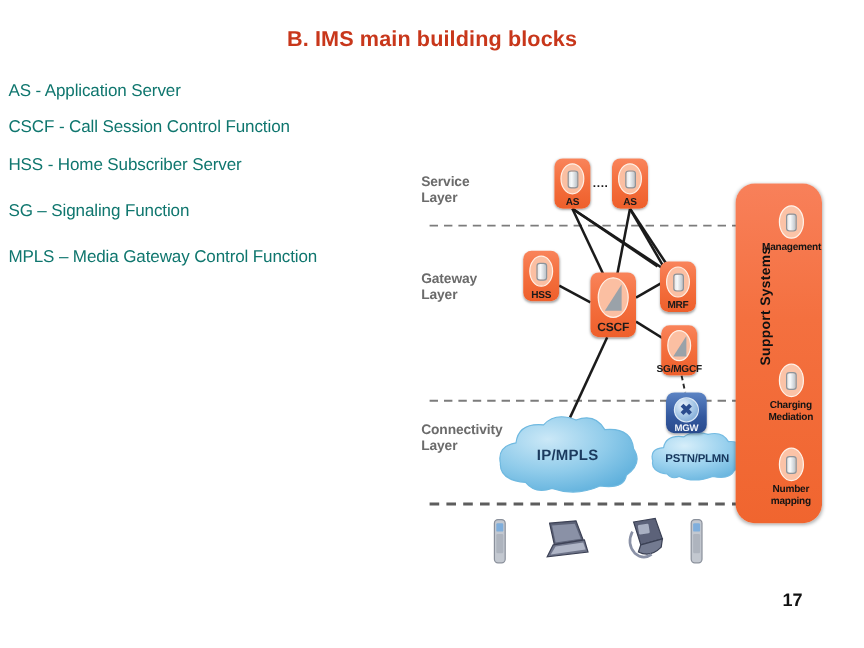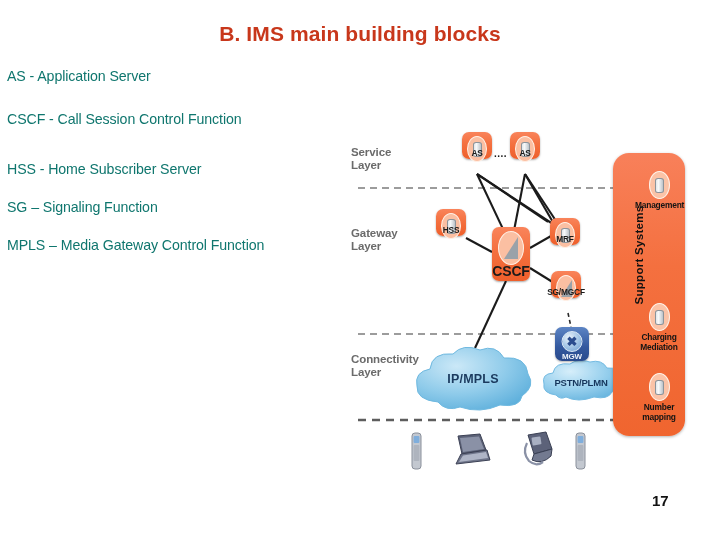--- a/index.html
+++ b/index.html
@@ -16,43 +16,43 @@
     color: #000000;
   }
 
   
   #slide-title {
     position: absolute;
     top: 22px;
     left: 0;
     width: 720px;
     text-align: center;
-    font-size: 21px;
+    font-size: 18px;
     font-weight: bold;
     color: #C8371B;
     letter-spacing: 0.1px;
     white-space: nowrap;
   }
 
   
   #definitions {
     position: absolute;
     top: 68px;
     left: 7px;
     width: 330px;
   }
   .definition-line {
     font-size: 14.2px;
     color: #0f766e;
     white-space: nowrap;
     letter-spacing: -0.1px;
   }
   .definition-line.d0 { margin-top: 0px; }
-  .definition-line.d1 { margin-top: 27px; }
-  .definition-line.d2 { margin-top: 34px; }
+  .definition-line.d1 { margin-top: 14px; }
+  .definition-line.d2 { margin-top: 16px; }
   .definition-line.d3 { margin-top: 22px; }
   .definition-line.d4 { margin-top: 22px; }
 
   
   #diagram {
     position: absolute;
     left: 340px;
     top: 126px;
     width: 372px;
     height: 360px;
@@ -74,21 +74,21 @@
     letter-spacing: -0.1px;
   }
   #layer-service  { left: 11px;  top: 20px; }
   #layer-control  { left: 11px;  top: 101px; }
   #layer-connect  { left: 11px;  top: 227px; }
 
   
   .node {
     position: absolute;
     width: 30px;
-    height: 27px;
+    height: 42px;
     border-radius: 7px;
     background: linear-gradient(180deg, #F9845B 0%, #F4703F 45%, #EE5F2B 100%);
     box-shadow: 0 1px 2px rgba(0,0,0,0.35);
   }
   .node .ellipse {
     position: absolute;
     left: 50%;
     top: 4px;
     transform: translateX(-50%);
     width: 20px;
@@ -127,21 +127,21 @@
     white-space: nowrap;
   }
 
   
   #node-as1   { left: 122px; top: 6px; }
   #node-as2   { left: 170px; top: 6px; }
   #node-hss   { left: 96px;  top: 83px; }
   #node-cscf  { left: 152px; top: 101px; width: 38px; height: 54px; }
   #node-cscf .ellipse { width: 26px; height: 34px; }
   #node-cscf .tri { border-left-width: 14px; border-bottom-width: 22px; }
-  #node-cscf .node-label { font-size: 14px; bottom: 2px; }
+  #node-cscf .node-label { font-size: 10px; bottom: 2px; }
   #node-mrf   { left: 210px; top: 92px; }
   #node-sgmgcf{ left: 211px; top: 145px; }
 
   .as-dots {
     position: absolute;
     left: 154px;
     top: 22px;
     font-size: 10px;
     font-weight: bold;
     color: #1a1a1a;

